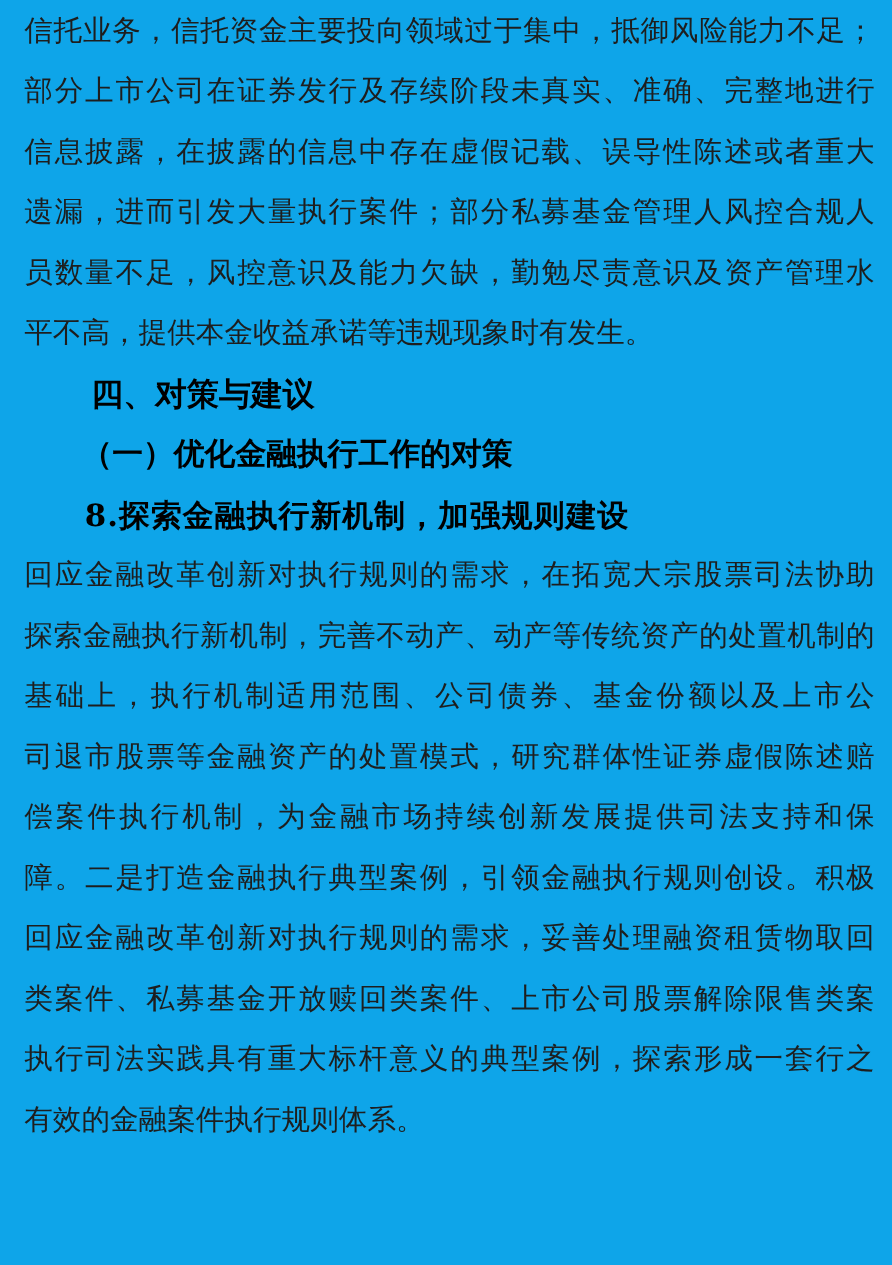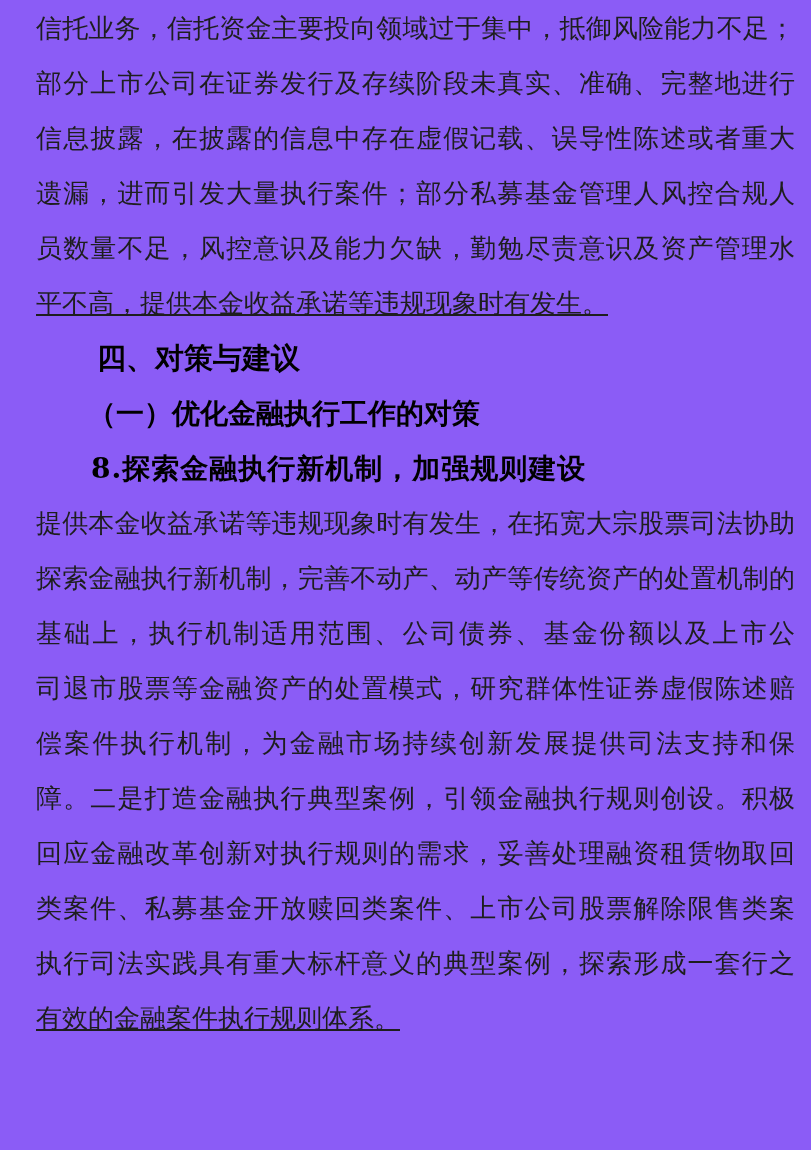--- a/index.html
+++ b/index.html
@@ -5,39 +5,38 @@
   html, body {
     margin: 0;
     padding: 0;
     background: #fdfdfc;
   }
   .page {
     position: relative;
     box-sizing: border-box;
     width: 811px;
     height: 1150px;
-    background: #8b5cf6;
+    background: #0ea5e9;
     overflow: hidden;
-    padding: 1px 16px 0 36px;
+    padding: 1px 16px 0 22px;
     color: #1e1e1e;
     font-family: "DejaVu Serif", "Liberation Serif", serif;
     font-size: 26px;
   }
   .bline {
     height: 55px;
     line-height: 55px;
     text-align: justify;
     text-align-last: justify;
     text-justify: inter-character;
     overflow: hidden;
   }
   .bline.end {
     text-align: right;
     text-align-last: left;
-    text-decoration: underline;
   }
   .bline.indent {
     padding-left: 55px;
   }
   .hline {
     height: 55px;
     line-height: 55px;
     text-align: center;
     text-align-last: left;
     font-weight: bold;
@@ -70,21 +69,21 @@
   <div class="bline">部分上市公司在证券发行及存续阶段未真实、准确、完整地进行</div>
   <div class="bline">信息披露，在披露的信息中存在虚假记载、误导性陈述或者重大</div>
   <div class="bline">遗漏，进而引发大量执行案件；部分私募基金管理人风控合规人</div>
   <div class="bline">员数量不足，风控意识及能力欠缺，勤勉尽责意识及资产管理水</div>
   <div class="bline end">平不高，提供本金收益承诺等违规现象时有发生。</div>
 
   <div class="hline h1">四、对策与建议</div>
   <div class="hline h2">（一）优化金融执行工作的对策</div>
   <div class="hline h3">8.探索金融执行新机制，加强规则建设</div>
 
-  <div class="bline">提供本金收益承诺等违规现象时有发生，在拓宽大宗股票司法协助</div>
+  <div class="bline">回应金融改革创新对执行规则的需求，在拓宽大宗股票司法协助</div>
   <div class="bline">探索金融执行新机制，完善不动产、动产等传统资产的处置机制的</div>
   <div class="bline">基础上，执行机制适用范围、公司债券、基金份额以及上市公</div>
   <div class="bline">司退市股票等金融资产的处置模式，研究群体性证券虚假陈述赔</div>
   <div class="bline">偿案件执行机制，为金融市场持续创新发展提供司法支持和保</div>
   <div class="bline">障。二是打造金融执行典型案例，引领金融执行规则创设。积极</div>
   <div class="bline">回应金融改革创新对执行规则的需求，妥善处理融资租赁物取回</div>
   <div class="bline">类案件、私募基金开放赎回类案件、上市公司股票解除限售类案</div>
   <div class="bline">执行司法实践具有重大标杆意义的典型案例，探索形成一套行之</div>
   <div class="bline end">有效的金融案件执行规则体系。</div>
 

